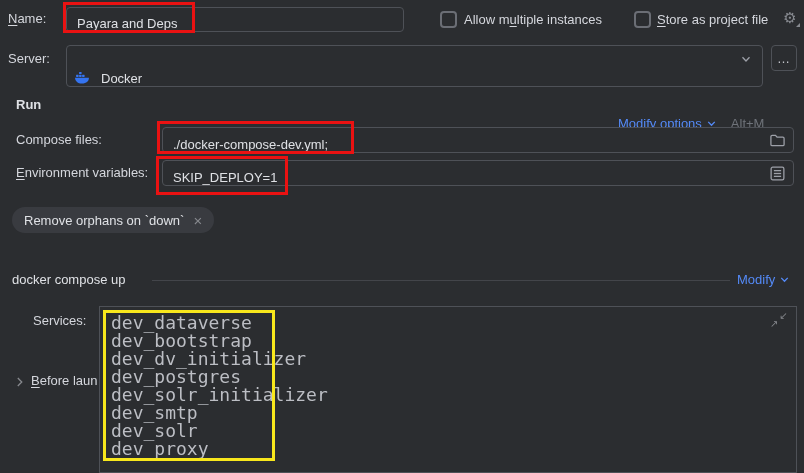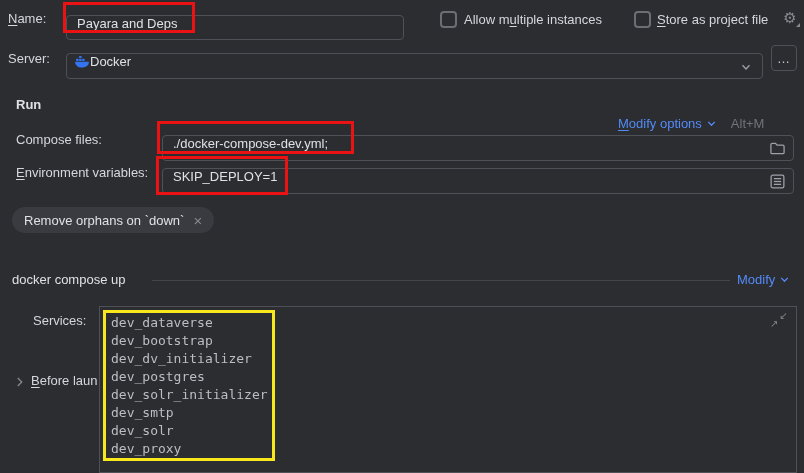--- a/index.html
+++ b/index.html
@@ -8,41 +8,41 @@
     position:relative; width:804px; height:473px;
     background:#2b2d30; overflow:hidden;
     font-family:"Liberation Sans","DejaVu Sans",sans-serif;
     font-size:13px; color:#dfe1e5;
   }
   .abs { position:absolute; }
   .label { color:#d5d7dd; white-space:nowrap; }
   .mn { text-decoration:underline; text-underline-offset:2px; }
   .input {
     background:#2b2d30; border:1px solid #4e5157; border-radius:4px;
-    color:#dfe1e5; display:flex; align-items:flex-start; padding:0 10px;margin-top:8px;
+    color:#dfe1e5; display:flex; align-items:flex-end; padding:0 10px;
   }
   .checkbox {
     width:17px; height:17px; border:2px solid #6b6e75; border-radius:4px;
     background:transparent;
   }
   .link { color:#548af7; white-space:nowrap; display:inline-flex; align-items:center; gap:3px; cursor:pointer; }
   .shortcut { color:#6f737a; }
   .chip {
     display:inline-flex; align-items:center; gap:9px; height:26px;
     background:#393b40; border-radius:13px; padding:0 12px; white-space:nowrap;
   }
   .chip .x { color:#87898e; font-size:15px; line-height:1; }
   .divider { height:1px; background:#43454a; }
   .annot-red { border:3px solid #ea1212; z-index:20; pointer-events:none; }
   .annot-yellow { border:3px solid #f8e71c; z-index:20; pointer-events:none; }
   .field-icon { position:absolute; top:4px; right:7px; width:17px; height:17px; }
   .services-area {
     background:#2b2d30; border:1px solid #4e5157;
     font-family:"DejaVu Sans Mono","Liberation Mono",monospace;
-    font-size:13px; line-height:18px; color:#bcbec4;
+    font-size:18px; line-height:18px; color:#bcbec4;
     padding:7px 24px 0 11px; overflow:hidden;
   }
   .svc-line { white-space:pre; }
   .more-btn {
     border:1px solid #4e5157; border-radius:4px; color:#c2c4ca;
     display:flex; align-items:center; justify-content:center;
     font-size:13px; letter-spacing:1px;
   }
   .gear-wrap { position:relative; width:18px; height:18px; color:#878a90; font-size:15px;
     font-family:"DejaVu Sans",sans-serif; line-height:18px; text-align:center; }
@@ -70,21 +70,21 @@
   <div class="abs checkbox" style="left:440px; top:11px;"></div>
   <div class="abs label" style="left:464px; top:12px;"><span>Allow m</span><span class="mn">u</span><span>ltiple instances</span></div>
 
   <div class="abs checkbox" style="left:634px; top:11px;"></div>
   <div class="abs label" style="left:657px; top:12px;"><span></span><span class="mn">S</span><span>tore as project file</span></div>
 
   <div class="abs gear-wrap" style="left:781px; top:9px;">⚙<span class="corner"></span></div>
 
   <div class="abs label" style="left:8px; top:51px;">Server:</div>
 
-  <div class="abs input" style="left:66px; top:45px; width:697px; height:26px; gap:0;padding-left:7px;">
+  <div class="abs input" style="left:66px; top:45px; width:697px; height:42px; gap:11px;padding-left:7px;">
     <span style="display:inline-flex;">
       <svg width="16" height="16" viewBox="0 0 16 16">
         <g fill="#3574f0">
           <rect x="2.1" y="4.7" width="2.5" height="2.2" rx="0.4"></rect>
           <rect x="5.1" y="4.7" width="2.5" height="2.2" rx="0.4"></rect>
           <rect x="8.1" y="4.7" width="2.5" height="2.2" rx="0.4"></rect>
           <rect x="5.1" y="1.9" width="2.5" height="2.2" rx="0.4"></rect>
           <path d="M1 7.7 h13.9 c.2 3.1 -2.4 5.8 -7 5.8 C3.7 13.5 1.3 11.2 1 7.7 Z"></path>
         </g>
       </svg>

